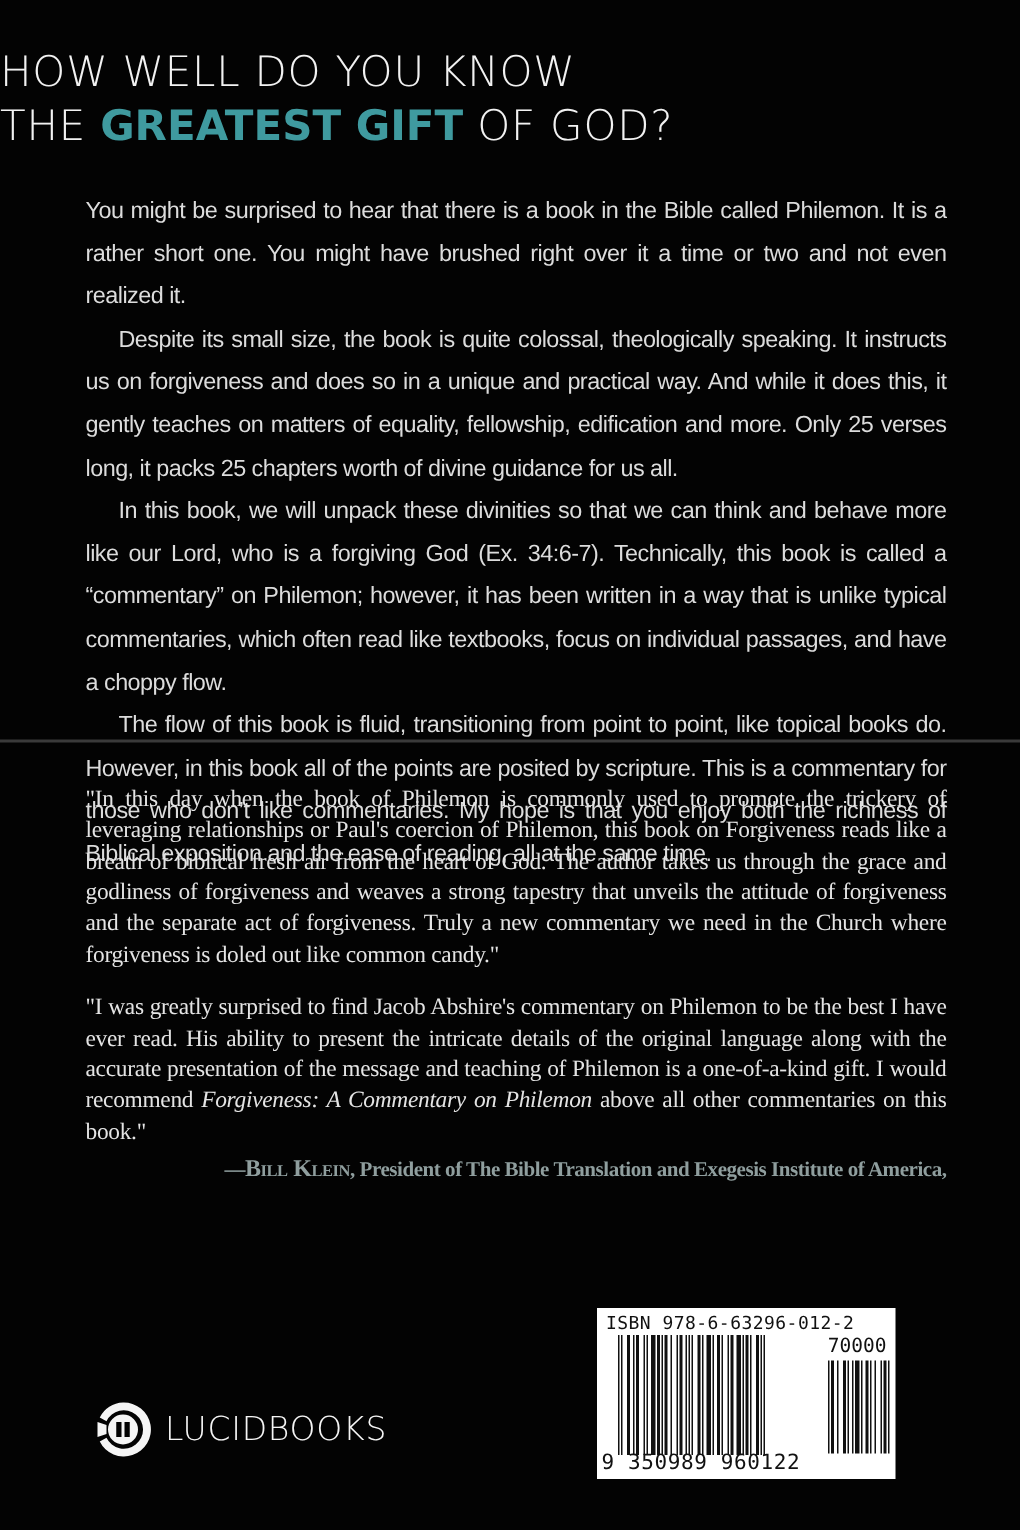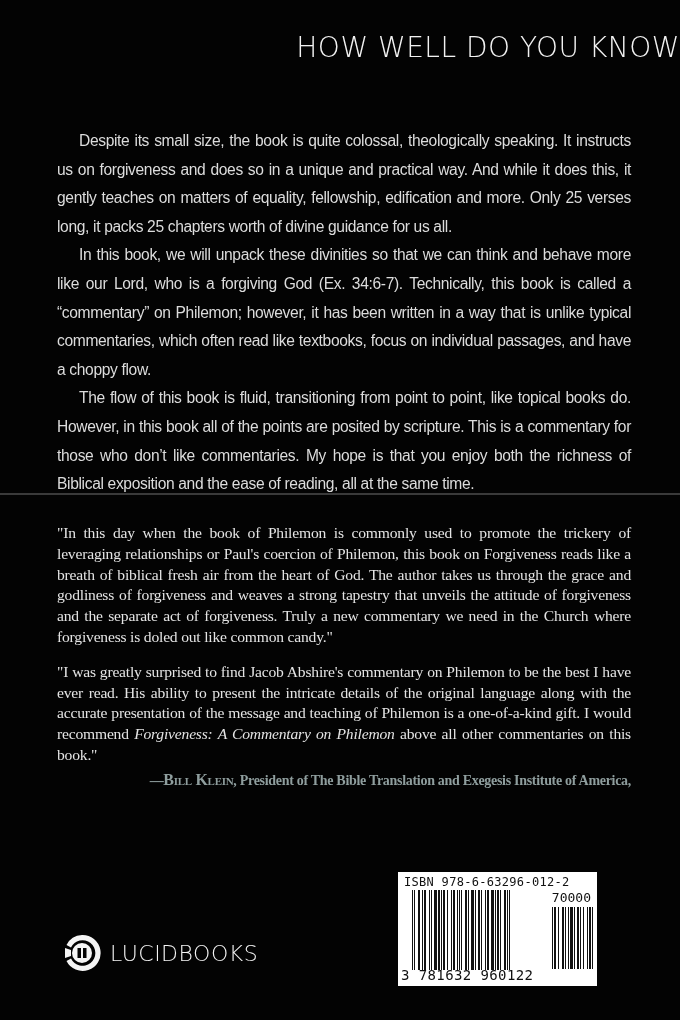--- a/index.html
+++ b/index.html
@@ -1,21 +1,21 @@
 <!DOCTYPE html>
 <html><head>
 <meta charset="utf-8">
 <style>
   html, body { margin: 0; padding: 0; }
   body {
     width: 680px; height: 1020px; background: #030303; color: #e8e8e8;
     position: relative; overflow: hidden;
   }
   .heading {
-    position: absolute; left: 0; top: 30px; width: 680px; text-align: right;
+    position: absolute; left: 0; top: 30px; width: 680px; text-align: left;
     font-family: "DejaVu Sans", sans-serif; font-weight: 200; color: #f2f2f2;
     font-size: 28px; line-height: 36px; letter-spacing: 0.5px;
   }
   .heading .accent { color: #3f9a9f; font-weight: bold; letter-spacing: 0px; }
   .intro {
     position: absolute; left: 57px; top: 127px; width: 574px;
     font-family: "Liberation Sans", sans-serif; font-size: 15.6px; line-height: 28.6px;
     color: #dcdcdc; text-align: justify; letter-spacing: -0.35px;
   }
   .intro p { margin: 0; }
@@ -62,23 +62,25 @@
   .logo .wordmark {
     margin-left: 8px; font-family: "DejaVu Sans", sans-serif; font-weight: 200;
     font-size: 22px; color: #f5f5f5; letter-spacing: 0.5px;
   }
 </style>
 </head>
 <body>
 
 <div class="heading">
   <div>HOW WELL DO YOU KNOW</div>
+  <div><span>THE </span><span class="accent">GREATEST GIFT</span><span> OF GOD?</span></div>
 </div>
 
 <div class="intro">
+  <p>You might be surprised to hear that there is a book in the Bible called Philemon. It is a rather short one. You might have brushed right over it a time or two and not even realized it.</p>
   <p class="indent">Despite its small size, the book is quite colossal, theologically speaking. It instructs us on forgiveness and does so in a unique and practical way. And while it does this, it gently teaches on matters of equality, fellowship, edification and more. Only 25 verses long, it packs 25 chapters worth of divine guidance for us all.</p>
   <p class="indent">In this book, we will unpack these divinities so that we can think and behave more like our Lord, who is a forgiving God (Ex. 34:6-7). Technically, this book is called a “commentary” on Philemon; however, it has been written in a way that is unlike typical commentaries, which often read like textbooks, focus on individual passages, and have a choppy flow.</p>
   <p class="indent">The flow of this book is fluid, transitioning from point to point, like topical books do. However, in this book all of the points are posited by scripture. This is a commentary for those who don’t like commentaries. My hope is that you enjoy both the richness of Biblical exposition and the ease of reading, all at the same time.</p>
 </div>
 
 <div class="divider"></div>
 
 <div class="quotes">
   <div>
     <p class="quote">"In this day when the book of Philemon is commonly used to promote the trickery of leveraging relationships or Paul's coercion of Philemon, this book on Forgiveness reads like a breath of biblical fresh air from the heart of God.  The author takes us through the grace and godliness of forgiveness and weaves a strong tapestry that unveils the attitude of forgiveness and the separate act of forgiveness.  Truly a new commentary we need in the Church where forgiveness is doled out like common candy."</p>
@@ -179,21 +181,21 @@
       <span style="width: 1px;"></span>
       <span style="width: 2px; background: transparent;"></span>
       <span style="width: 1px;"></span>
       <span style="width: 3px; background: transparent;"></span>
       <span style="width: 1px;"></span>
       <span style="width: 1px; background: transparent;"></span>
       <span style="width: 2px;"></span>
       <span style="width: 1px; background: transparent;"></span>
       <span style="width: 1px;"></span>
     </div>
-  <div class="ean-num">3 781632 960122</div>
+  <div class="ean-num">9 350989 960122</div>
 </div>
 
 <div class="logo">
   <svg viewBox="0 0 40 40">
     <path d="M20 2 A18 18 0 1 1 4.5 28 L9 25.5 A12.8 12.8 0 1 0 9 14.5 L4.5 12 A18 18 0 0 1 20 2 Z" fill="#f5f5f5"></path>
     <path d="M3 15 L9 17 L9 23 L3 25 Z" fill="#f5f5f5"></path>
     <circle cx="20" cy="20" r="10" fill="#f5f5f5"></circle>
     <rect x="15.5" y="15" width="3.5" height="10" fill="#030303"></rect>
     <rect x="21" y="15" width="3.5" height="10" fill="#030303"></rect>
   </svg>

